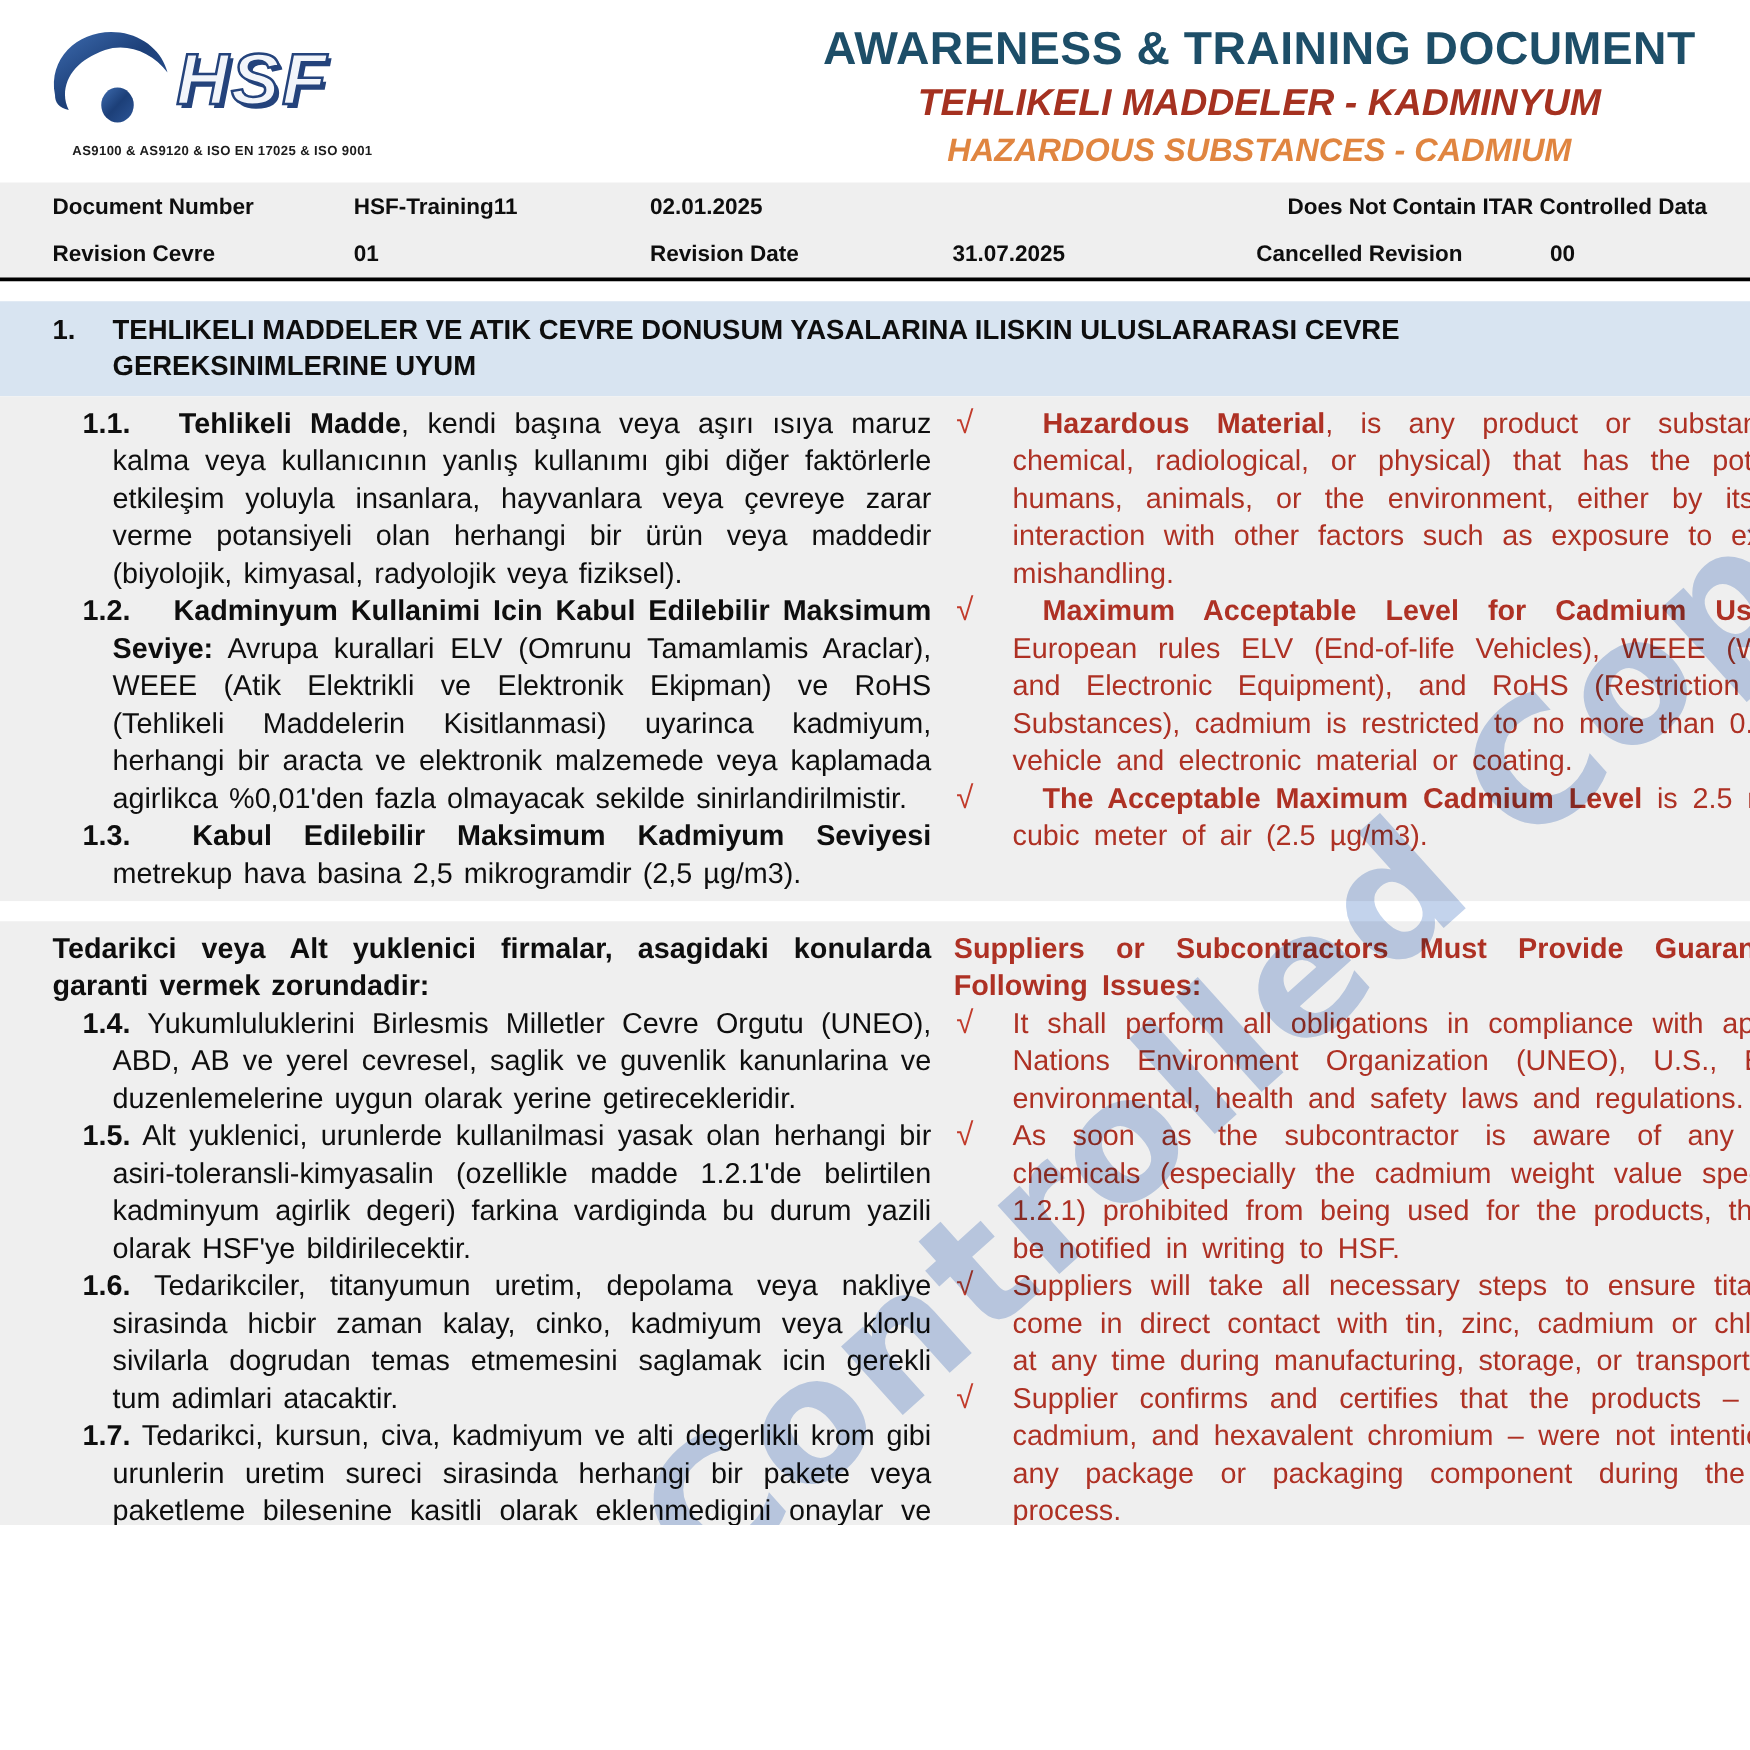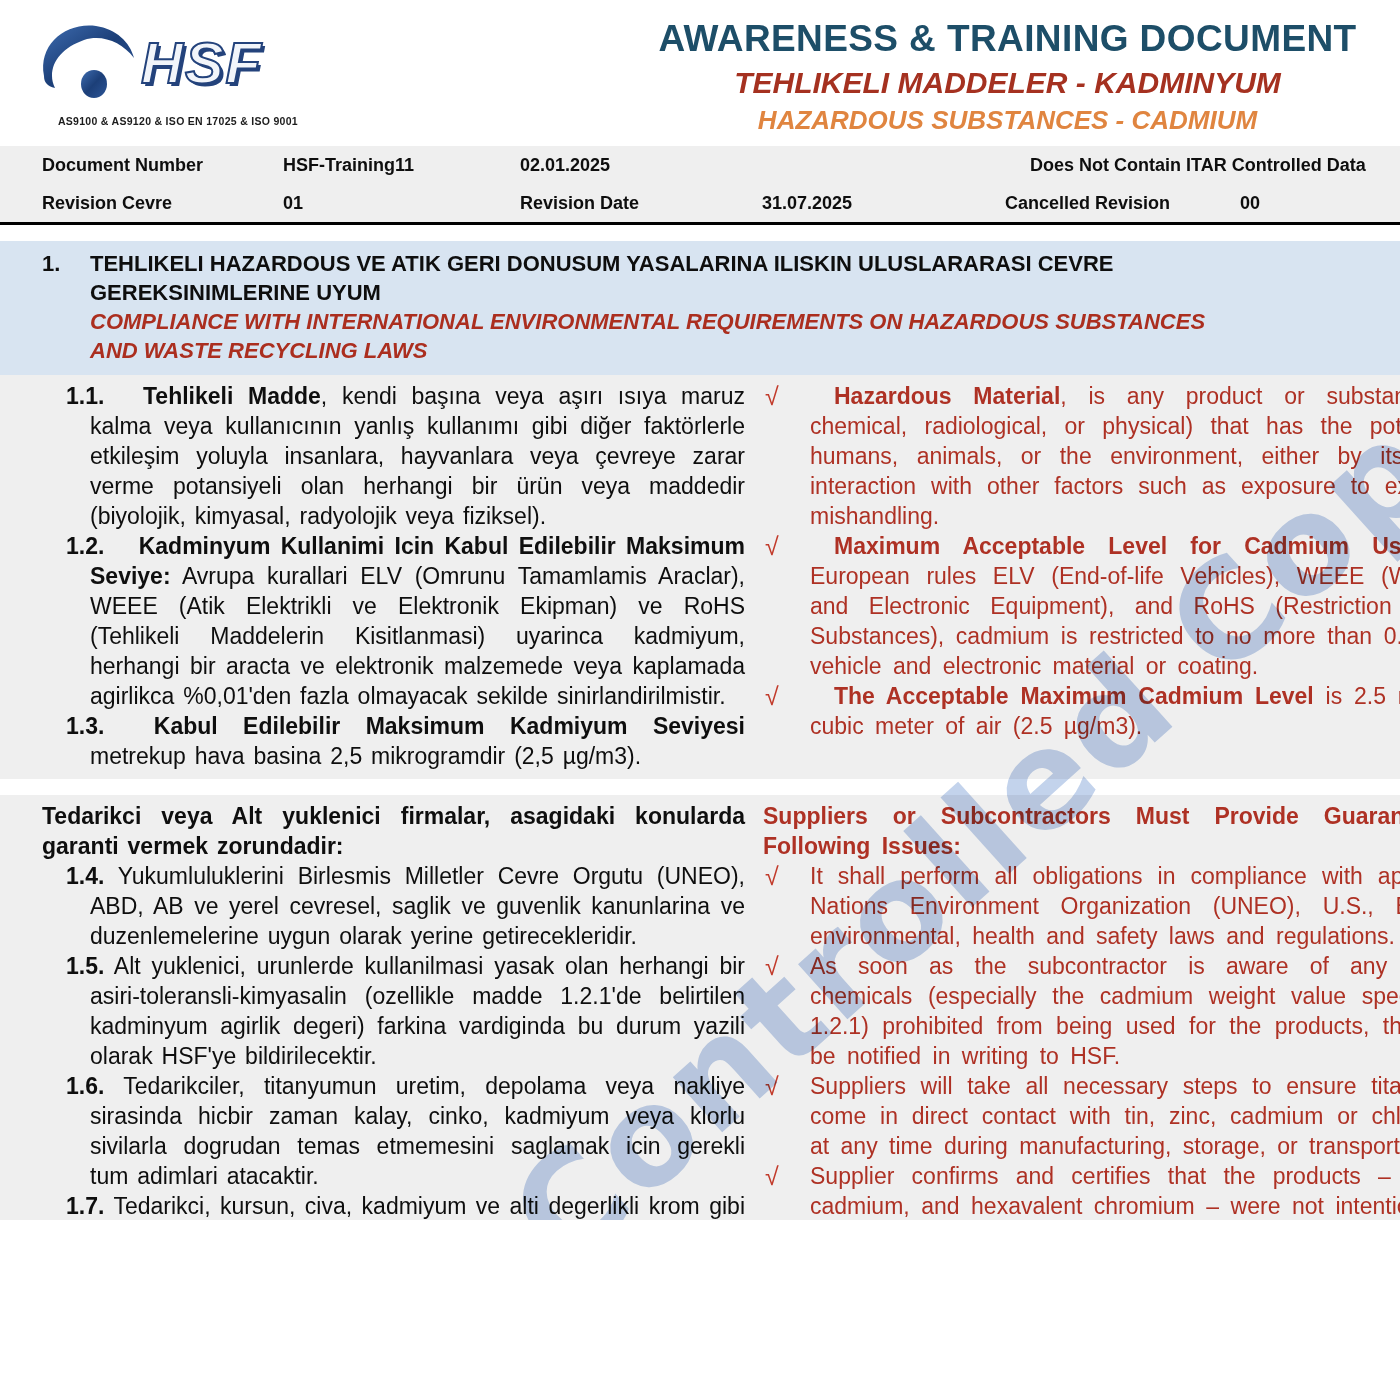--- a/index.html
+++ b/index.html
@@ -97,22 +97,21 @@
       <div class="cell">01</div>
       <div class="cell">Revision Date</div>
       <div class="cell">31.07.2025</div>
       <div class="cell">Cancelled Revision</div>
       <div class="cell">00</div>
     </div>
 
     <div class="section-heading">
       <div class="sec-num">1.</div>
       <div class="sec-lines">
-        <div><span>TEHLIKELI HAZARDOUS VE ATIK GERI DONUSUM YASALARINA ILISKIN ULUSLARARASI CEVRE</span><br><span>GEREKSINIMLERINE UYUM</span></div>
-        <div class="sec-en"><span>COMPLIANCE WITH INTERNATIONAL ENVIRONMENTAL REQUIREMENTS ON HAZARDOUS SUBSTANCES</span><br><span>AND WASTE RECYCLING LAWS</span></div>
+        <div><span>TEHLIKELI MADDELER VE ATIK CEVRE DONUSUM YASALARINA ILISKIN ULUSLARARASI CEVRE</span><br><span>GEREKSINIMLERINE UYUM</span></div>
       </div>
     </div>
 
     <div class="gray-block">
       <div class="cols">
         <div class="col-left">
           <p class="litem"><span class="num">1.1.</span>
             <span class="lead">Tehlikeli Madde</span><span>, kendi başına veya aşırı ısıya maruz kalma veya kullanıcının yanlış kullanımı gibi diğer faktörlerle etkileşim yoluyla insanlara, hayvanlara veya çevreye zarar verme potansiyeli olan herhangi bir ürün veya maddedir (biyolojik, kimyasal, radyolojik veya fiziksel).</span></p>
           <p class="litem"><span class="num">1.2.</span>
             <span class="lead">Kadminyum Kullanimi Icin Kabul Edilebilir Maksimum Seviye:</span><span> Avrupa kurallari ELV (Omrunu Tamamlamis Araclar), WEEE (Atik Elektrikli ve Elektronik Ekipman) ve RoHS (Tehlikeli Maddelerin Kisitlanmasi) uyarinca kadmiyum, herhangi bir aracta ve elektronik malzemede veya kaplamada agirlikca %0,01'den fazla olmayacak sekilde sinirlandirilmistir.</span></p>

